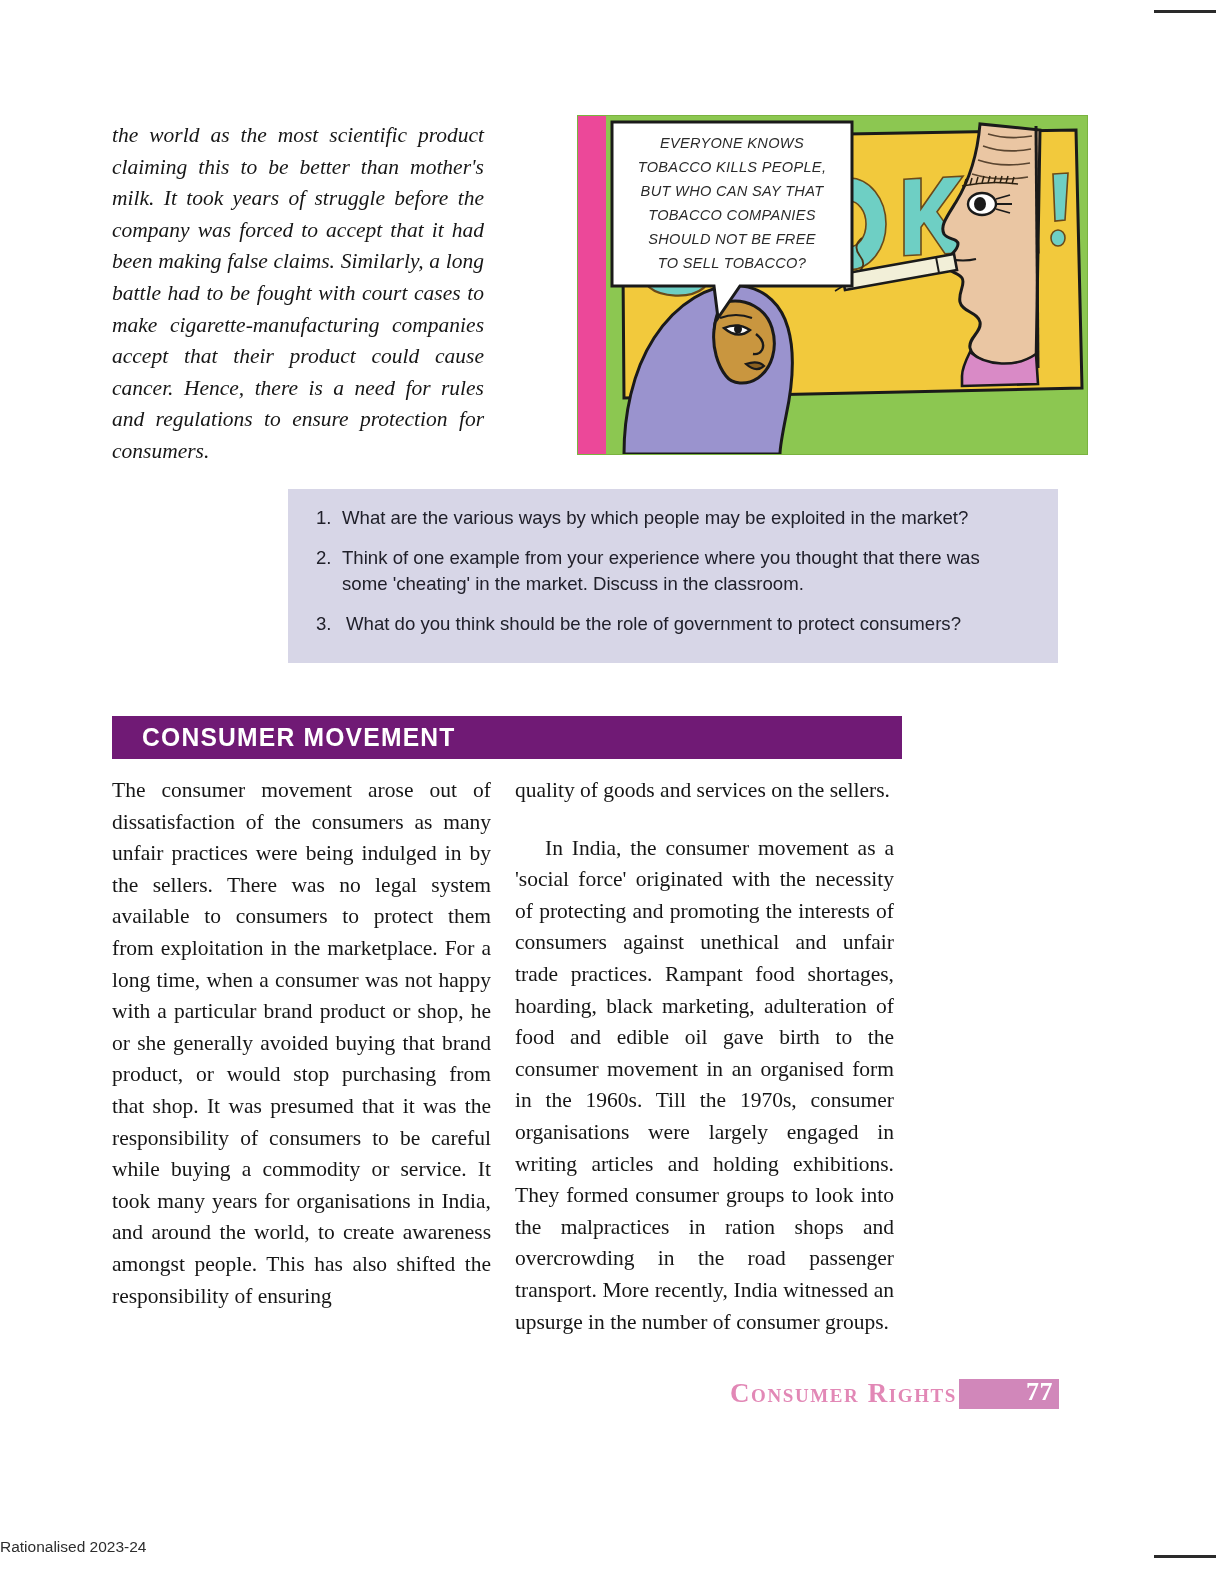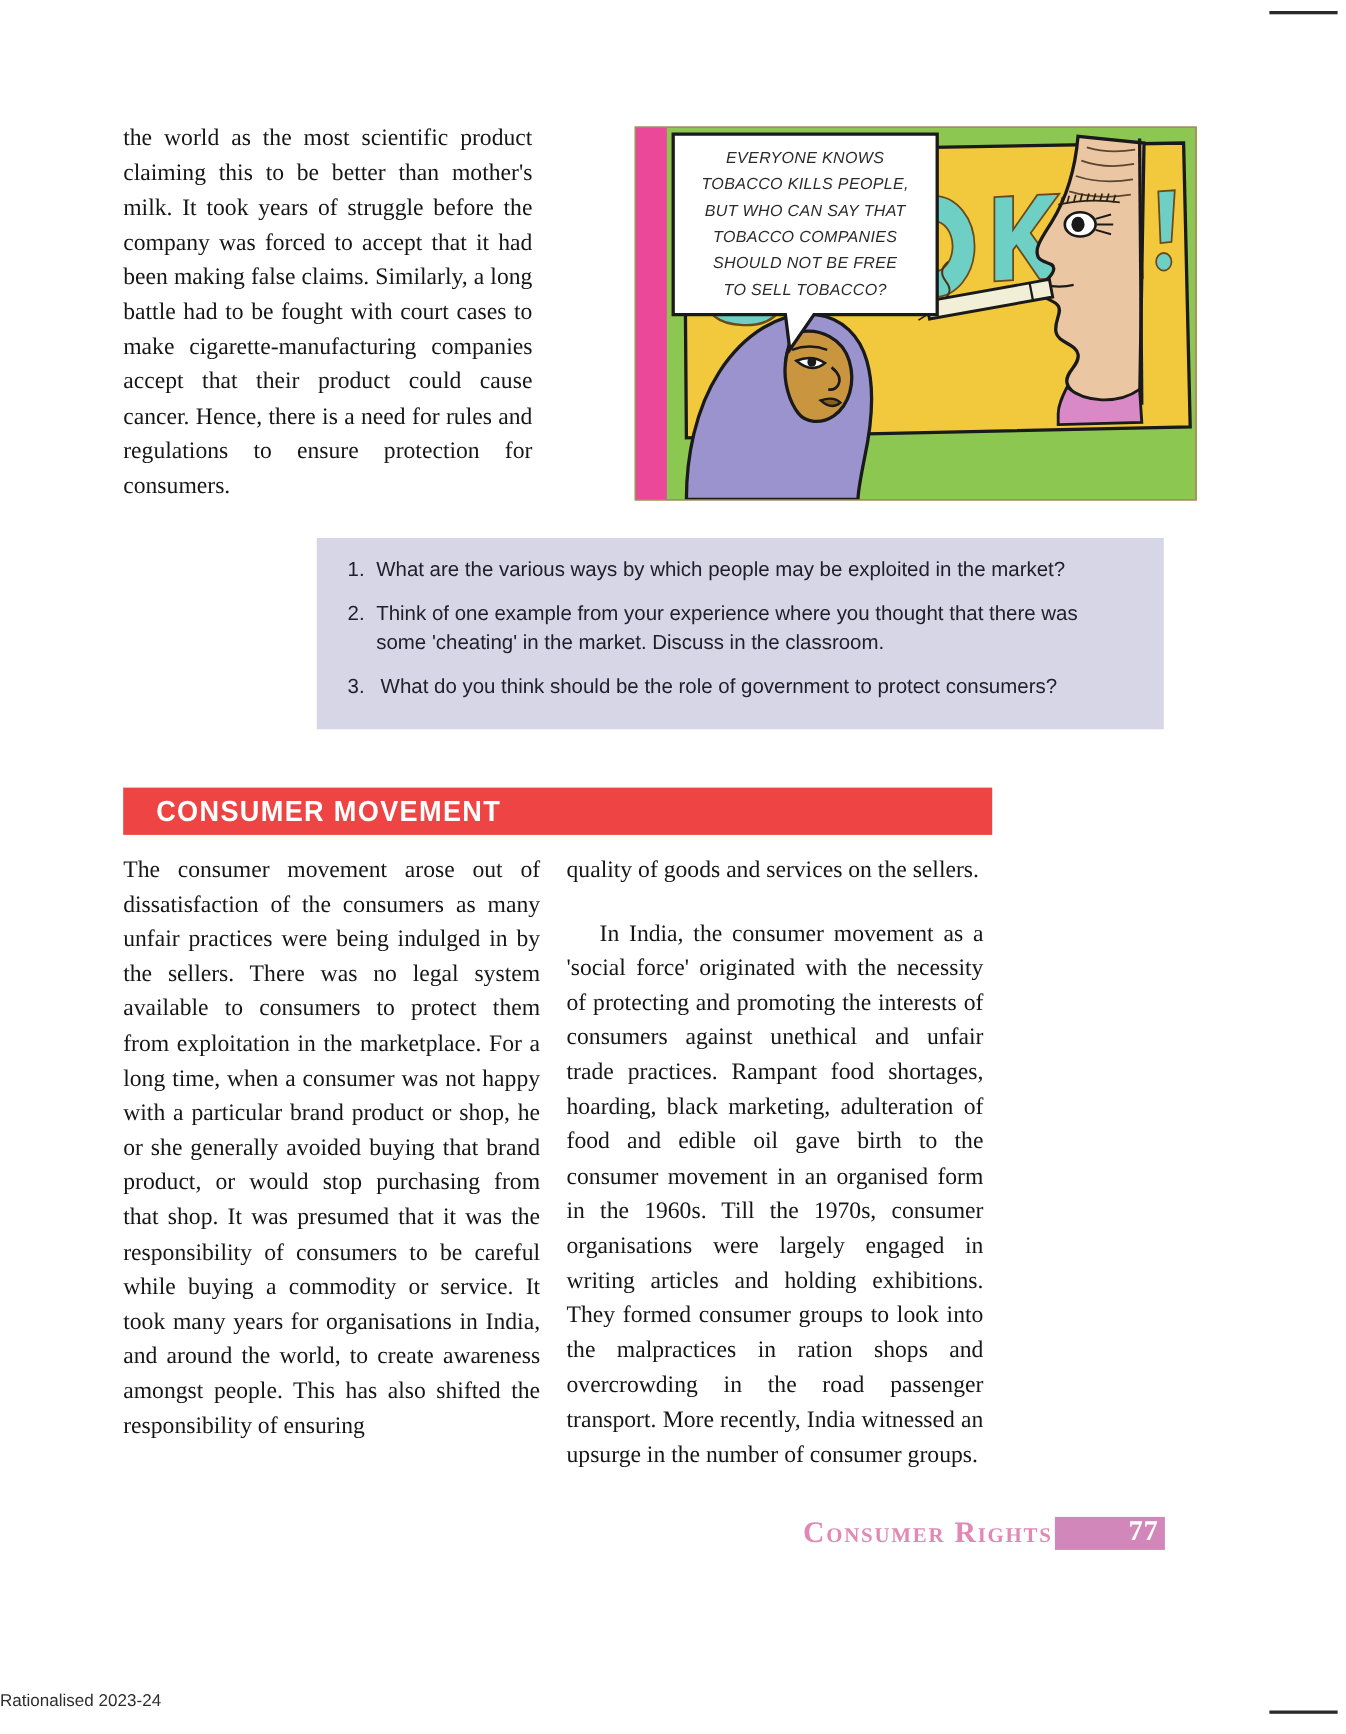--- a/index.html
+++ b/index.html
@@ -35,22 +35,23 @@
   
   .top-section {
     position: absolute;
     left: 112px;
     top: 110px;
     width: 946px;
   }
   .intro-col {
     position: absolute;
     left: 0;
-    top: 0;
+    top: 10px;
     width: 372px;
+    font-style: italic;
   }
   .body-text {
     font-family: "Liberation Serif", serif;
     font-size: 21.5px;
     line-height: 31.6px;
     text-align: justify;
     text-justify: inter-word;
     margin: 0;
     color: #161616;
   }
@@ -106,21 +107,21 @@
   .lwto-num.wide { width: 30px; }
   .lwto-text { flex: 1 1 auto; }
 
   
   .cm-bar {
     position: absolute;
     left: 112px;
     top: 716px;
     width: 790px;
     height: 43px;
-    background: #ef4444;
+    background: #701a75;
   }
   .cm-bar span {
     position: absolute;
     left: 30px;
     top: 6px;
     color: #ffffff;
     font-family: "Liberation Sans", sans-serif;
     font-weight: bold;
     font-size: 26.5px;
     letter-spacing: 1.3px;

